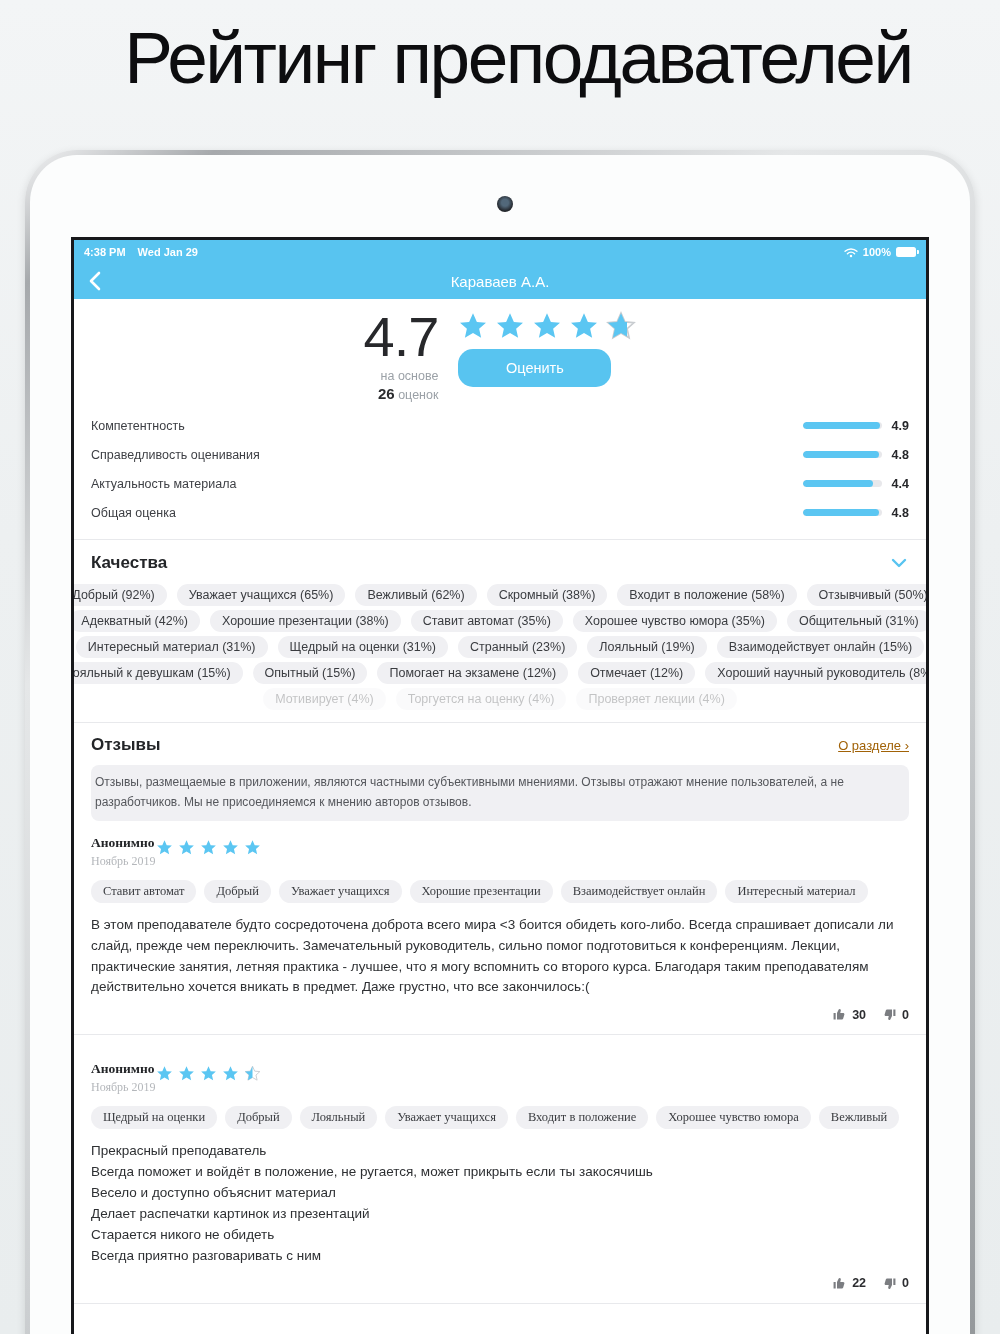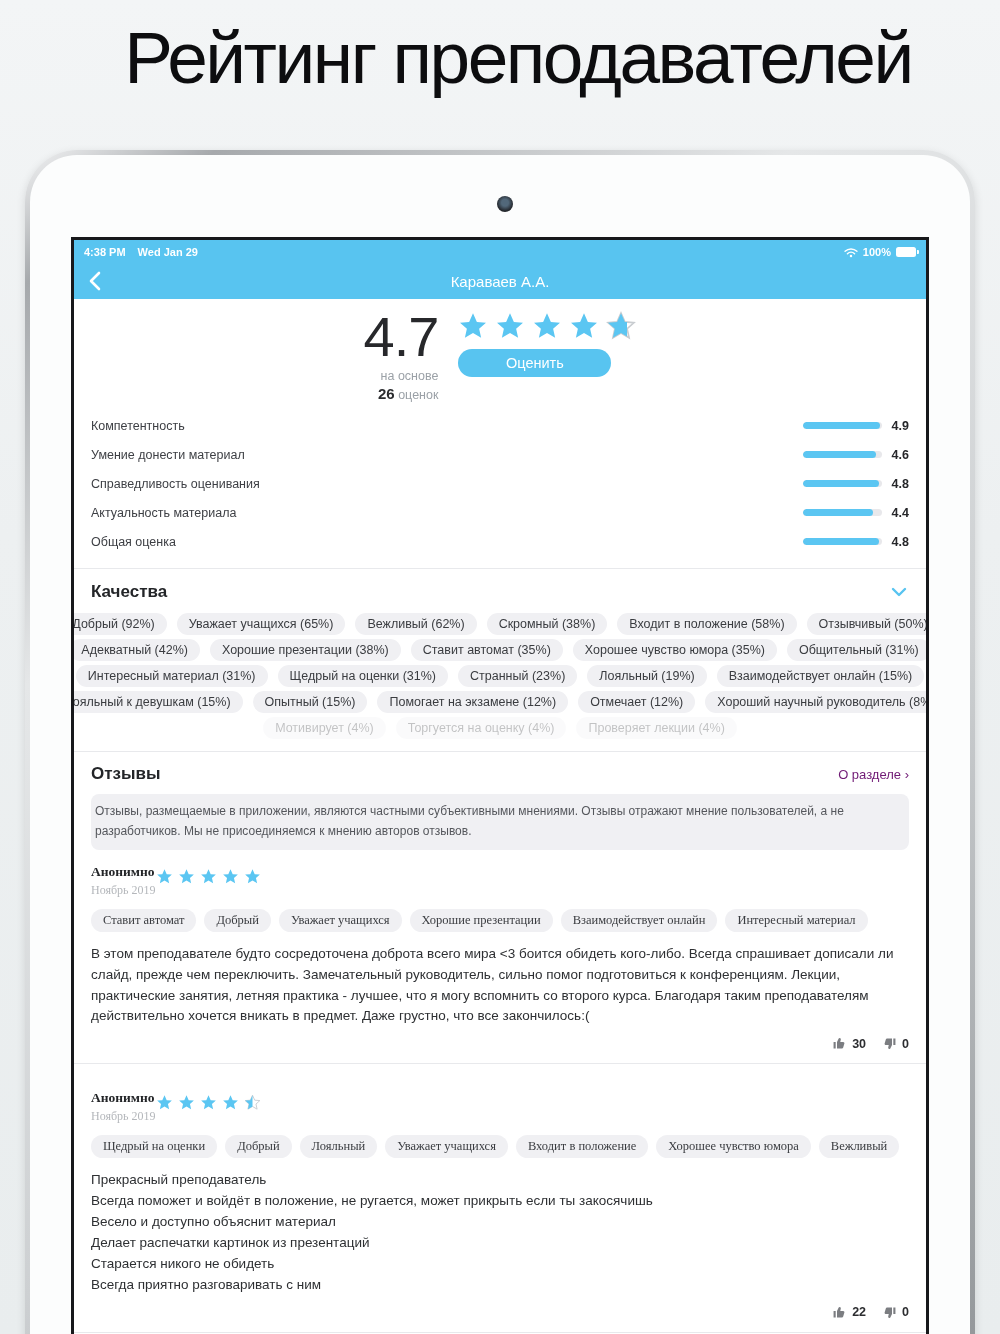--- a/index.html
+++ b/index.html
@@ -49,35 +49,35 @@
   .back { position:absolute; left:15px; top:7px; cursor:pointer; }
   .content { padding:0 17px; }
   .summary { display:flex; justify-content:center; align-items:flex-start; gap:20px; margin-top:9px; }
   .score-col { text-align:right; }
   .score { font-size:56px; font-weight:500; color:#27282b; line-height:1.02; letter-spacing:-1px; }
   .based1 { font-size:12.5px; color:#9ba1a7; margin-top:4px; }
   .based2 { font-size:12.5px; color:#9ba1a7; margin-top:2px; }
   .based2 .count { font-size:15px; color:#2a2b2e; font-weight:bold; }
   .stars-row { display:flex; gap:7px; margin-top:3px; }
   .rate-btn {
-    margin-top:8px; width:153px; height:28px; border:none; border-radius:15px;
+    margin-top:8px; width:153px; height:38px; border:none; border-radius:15px;
     background:#58c4f0; color:#fff; font-size:14.5px; font-family:inherit;
     display:flex; align-items:center; justify-content:center; cursor:pointer;
   }
   .criteria { margin-top:9px; }
   .crit-row { display:flex; align-items:center; height:29px; }
   .crit-label { flex:1; font-size:12.5px; color:#3d3f44; }
   .crit-bar { width:79px; height:7px; border-radius:3.5px; background:#e8e8eb; overflow:hidden; }
   .crit-fill { height:100%; border-radius:3.5px; background:#5bc6f2; }
   .crit-val { width:27px; text-align:right; font-size:12.5px; font-weight:bold; color:#26272a; }
   .divider { height:1px; background:#e8e9ec; margin:12px -17px; }
   .sec-head { display:flex; align-items:center; justify-content:space-between; margin-top:2px; }
   .sec-title { font-size:17px; font-weight:bold; color:#232528; }
   .collapse { cursor:pointer; padding:2px; }
-  .section-link { color:#701a75; font-size:13px; cursor:pointer; }
+  .section-link { color:#a16207; font-size:13px; cursor:pointer;text-decoration:underline; }
   .tag-row { display:flex; justify-content:center; gap:10px; margin-top:4px; white-space:nowrap; }
   .tag-row.first { margin-top:10px; }
   .tag-row.faded { opacity:.3; }
   .pill {
     background:#f0f0f3; border-radius:12px; padding:4px 12px;
     font-size:12.5px; color:#3a3c40; flex:0 0 auto;
   }
   .reviews-note {
     background:#f0f0f3; border-radius:8px; padding:8px 4px;
     font-size:12px; color:#55575c; line-height:1.65; margin-top:10px;
@@ -168,27 +168,20 @@
 
         <div class="criteria" id="criteria-list">
             <div class="crit-row">
               <div class="crit-label">Компетентность</div>
               <div class="crit-bar">
                 <div class="crit-fill" style="width:98.00000000000001%"></div>
               </div>
               <div class="crit-val">4.9</div>
             </div>
             <div class="crit-row">
-              <div class="crit-label">Умение донести материал</div>
-              <div class="crit-bar">
-                <div class="crit-fill" style="width:92%"></div>
-              </div>
-              <div class="crit-val">4.6</div>
-            </div>
-            <div class="crit-row">
               <div class="crit-label">Справедливость оценивания</div>
               <div class="crit-bar">
                 <div class="crit-fill" style="width:96%"></div>
               </div>
               <div class="crit-val">4.8</div>
             </div>
             <div class="crit-row">
               <div class="crit-label">Актуальность материала</div>
               <div class="crit-bar">
                 <div class="crit-fill" style="width:88.00000000000001%"></div>

